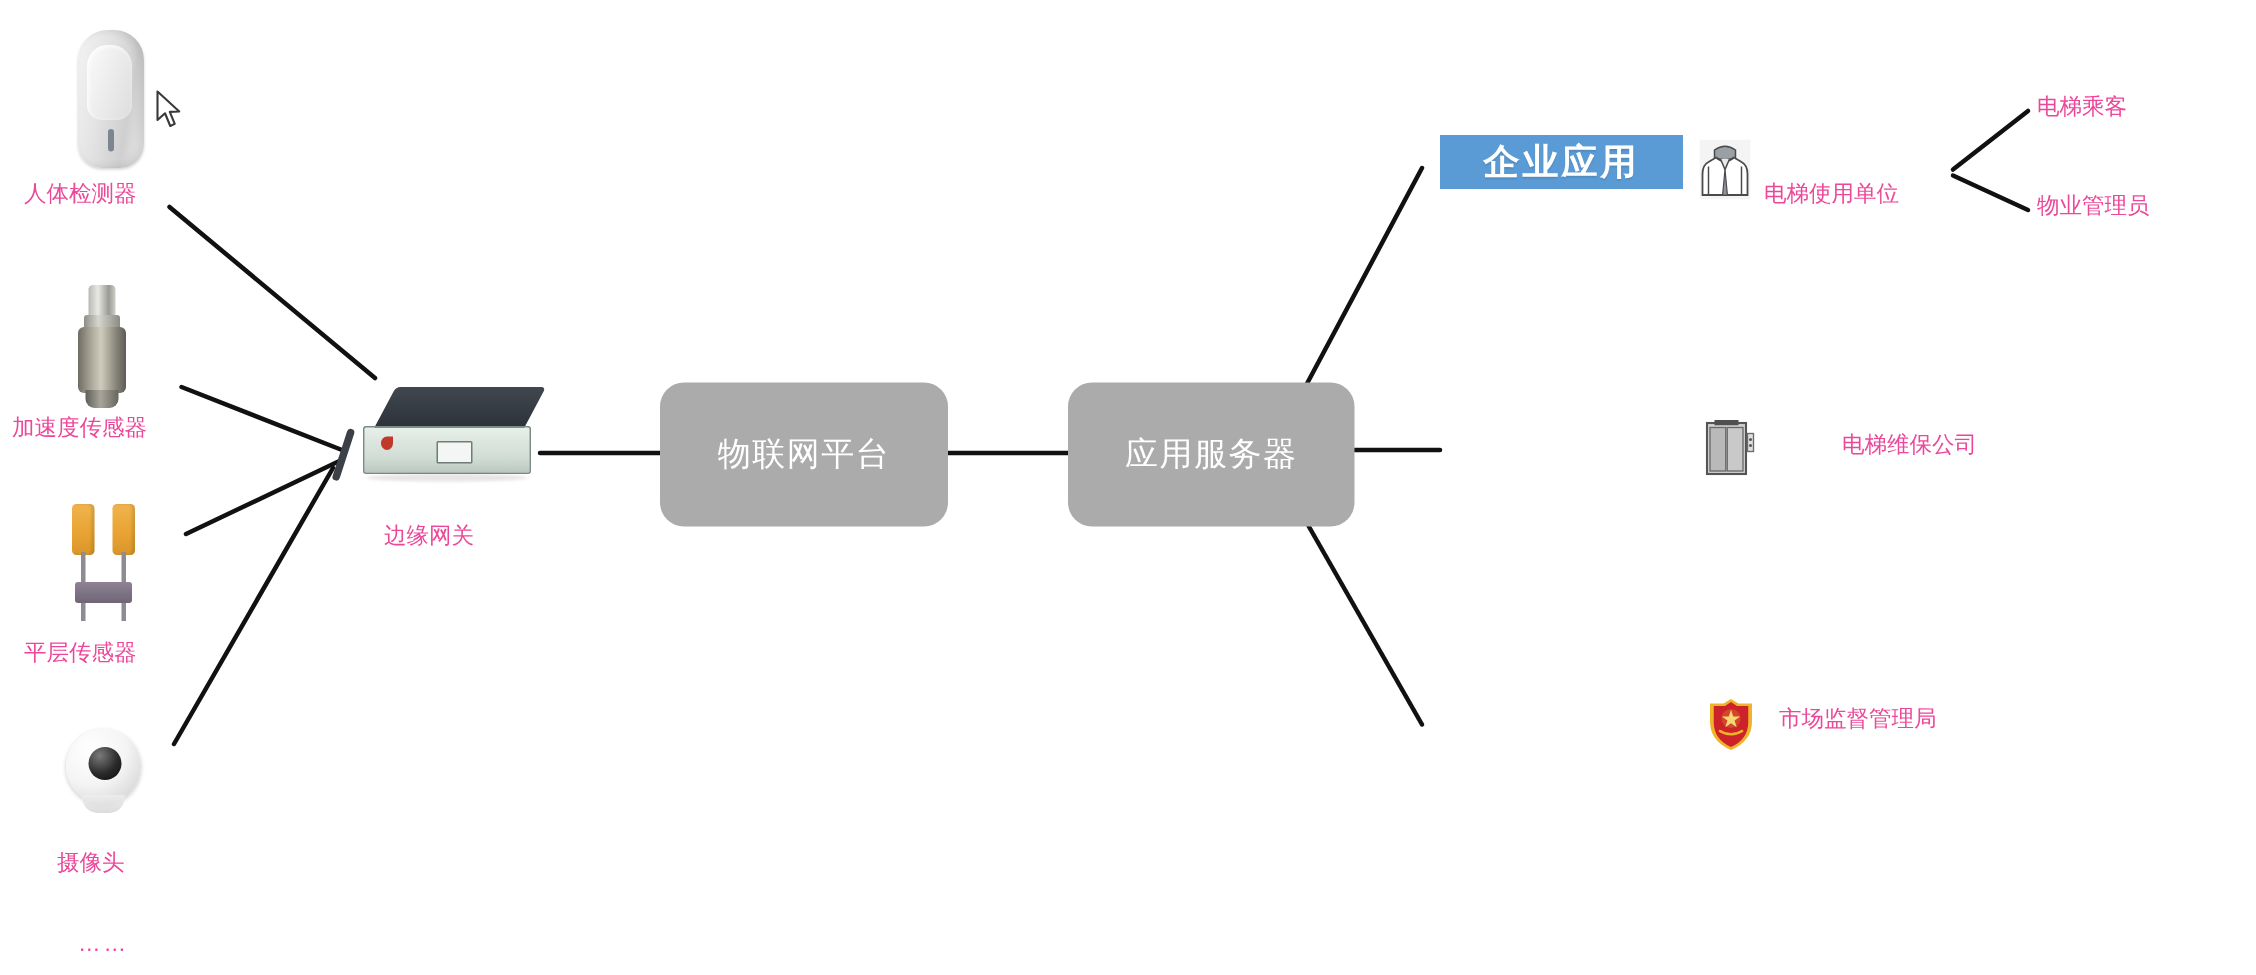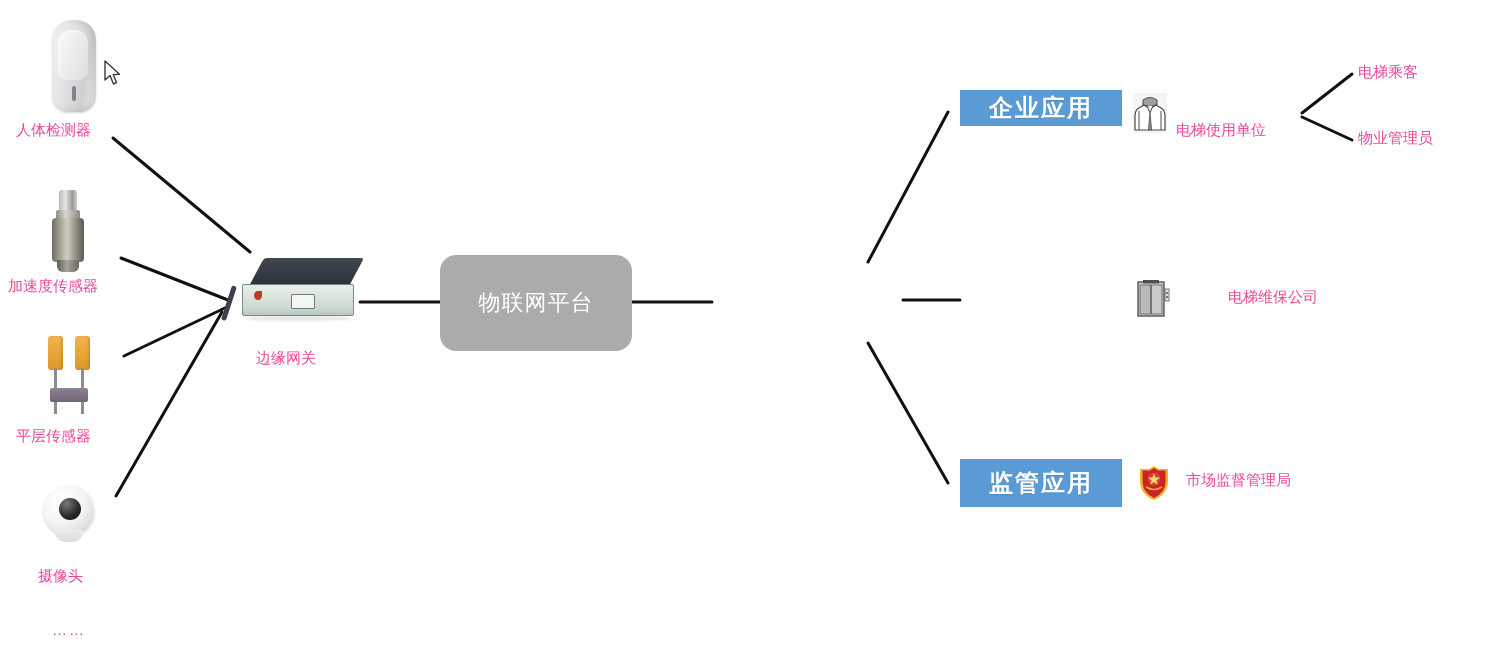--- a/index.html
+++ b/index.html
@@ -289,20 +289,23 @@
     <div class="face"></div>
     <div class="logo"></div>
     <div class="shadow"></div>
   </div>
   <div class="lbl" style="left:256px; top:350px;">边缘网关</div>
 
   <div class="gray-box" style="left:440px; top:255px; width:192px; height:96px;">
     <span>物联网平台</span>
   </div>
 
+  <div class="gray-box" style="left:712px; top:255px; width:191px; height:96px;">
+    <span>应用服务器</span>
+  </div>
 
   <div class="blue-box" style="left:960px; top:90px; width:162px; height:36px;">
     <span>企业应用</span>
   </div>
 
   <svg class="person-ico" style="left:1133px; top:93px;" viewBox="0 0 34 40">
     <rect x="0" y="0" width="34" height="40" fill="#f4f4f4"></rect>
     <path d="M10 7 q7 -5 14 0 v5 q-7 3 -14 0 z" fill="#9aa0a6" stroke="#4a4a4a" stroke-width="1"></path>
     <path d="M11 12 q6 5 12 0 l5 3 q4 2 4 8 v14 h-30 v-14 q0 -6 4 -8 z" fill="#ffffff" stroke="#4a4a4a" stroke-width="1.2"></path>
     <path d="M14 13 l3 7 l3 -7" fill="#e9e9e9" stroke="#4a4a4a" stroke-width="1"></path>
@@ -319,23 +322,20 @@
     <rect x="2" y="3" width="26" height="34" fill="#cfcfcf" stroke="#555555" stroke-width="1.4"></rect>
     <rect x="4" y="6" width="10.5" height="29" fill="#b9b9b9" stroke="#6a6a6a" stroke-width="0.9"></rect>
     <rect x="15.5" y="6" width="10.5" height="29" fill="#c9c9c9" stroke="#6a6a6a" stroke-width="0.9"></rect>
     <rect x="7" y="1" width="16" height="3.5" fill="#4f4f4f"></rect>
     <rect x="29" y="10" width="4" height="12" fill="#e0e0e0" stroke="#6a6a6a" stroke-width="0.9"></rect>
     <circle cx="31" cy="14" r="1" fill="#555555"></circle>
     <circle cx="31" cy="18" r="1" fill="#555555"></circle>
   </svg>
   <div class="lbl" style="left:1184px; top:289px;margin-left:44px;">电梯维保公司</div>
 
-  <div class="blue-box" style="left:960px; top:459px; width:162px; height:48px;">
-    <span>监管应用</span>
-  </div>
 
   <svg class="emblem-ico" style="left:1136px; top:465px;" viewBox="0 0 36 36">
     <path d="M18 1 l5 3 h9 v12 q0 13 -14 19 q-14 -6 -14 -19 v-12 h9 z" fill="#f0b428"></path>
     <path d="M18 3 l4 2.6 h7.5 v11 q0 11 -11.5 16.4 Q6.5 27.6 6.5 16.6 v-11 h7.5 z" fill="#cc2229"></path>
     <circle cx="18" cy="14" r="6.4" fill="#e8b52a" opacity="0.25"></circle>
     <path d="M18 8.2 l1.5 4.4 h4.6 l-3.7 2.8 1.4 4.5 -3.8 -2.8 -3.8 2.8 1.4 -4.5 -3.7 -2.8 h4.6 z" fill="#f5d776"></path>
     <path d="M10 22 q8 5 16 0" stroke="#f0b428" stroke-width="1.6" fill="none"></path>
   </svg>
   <div class="lbl" style="left:1186px; top:472px;">市场监督管理局</div>
 

